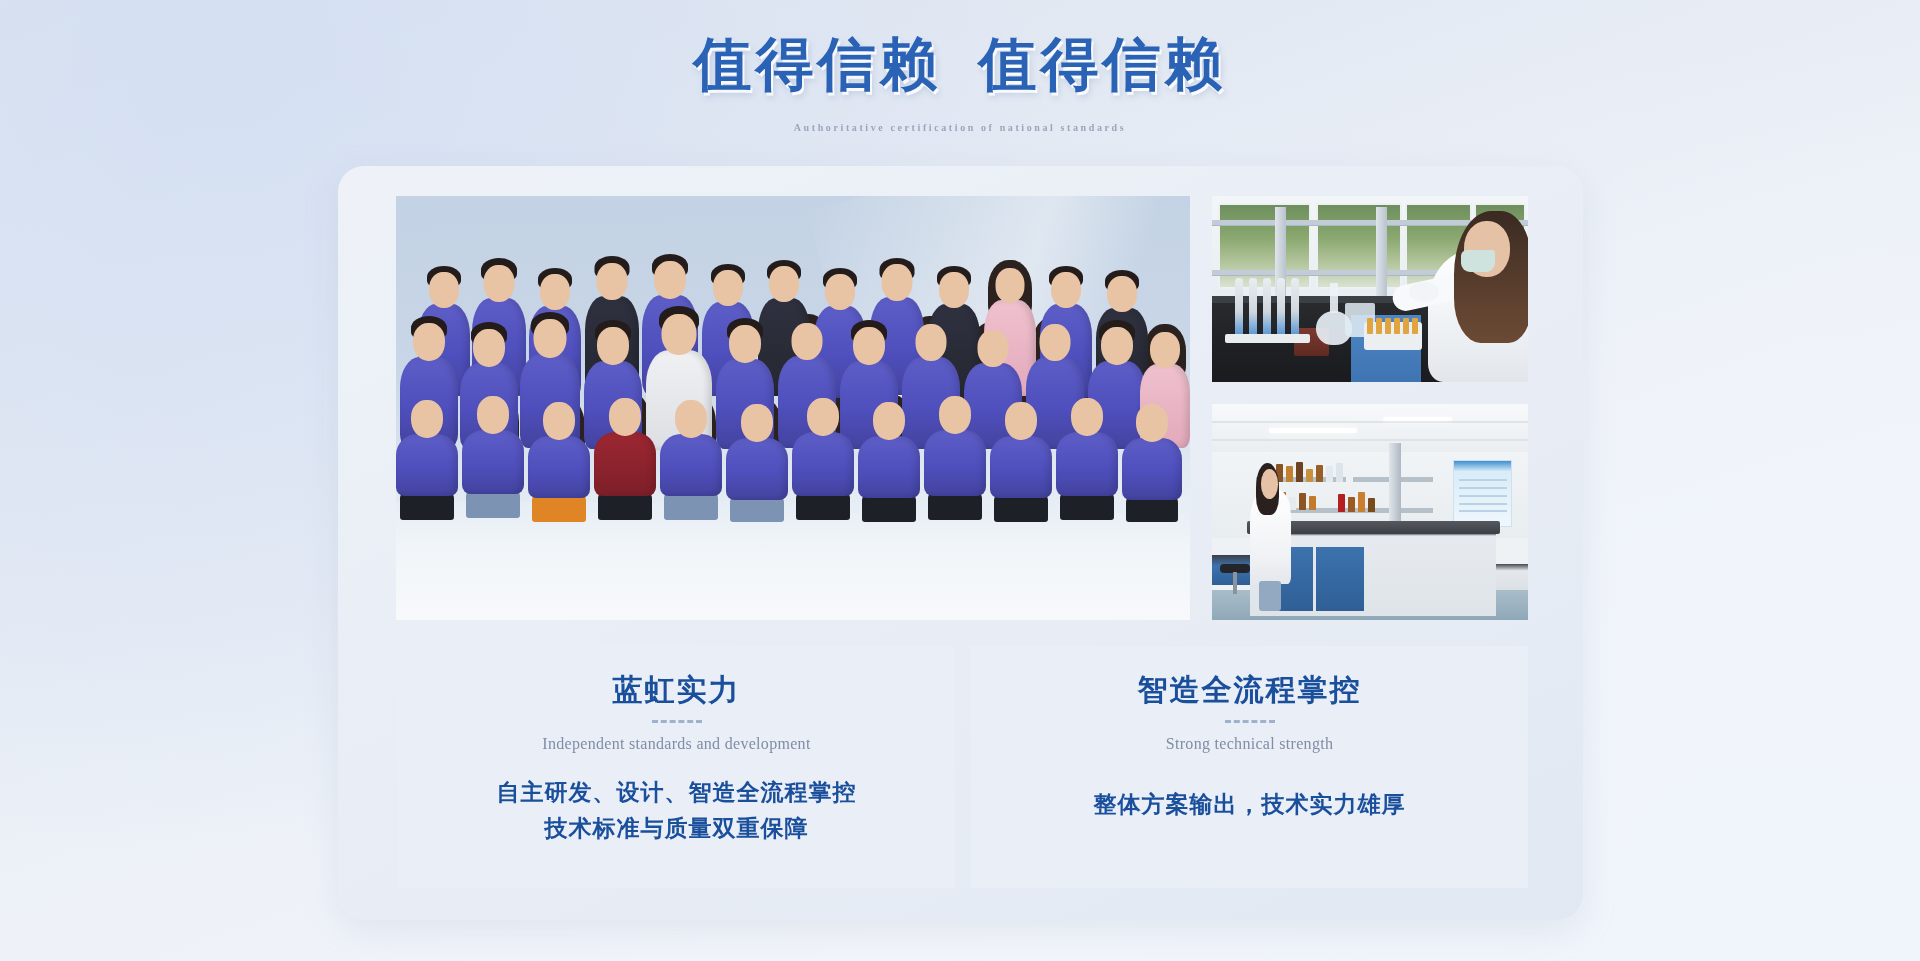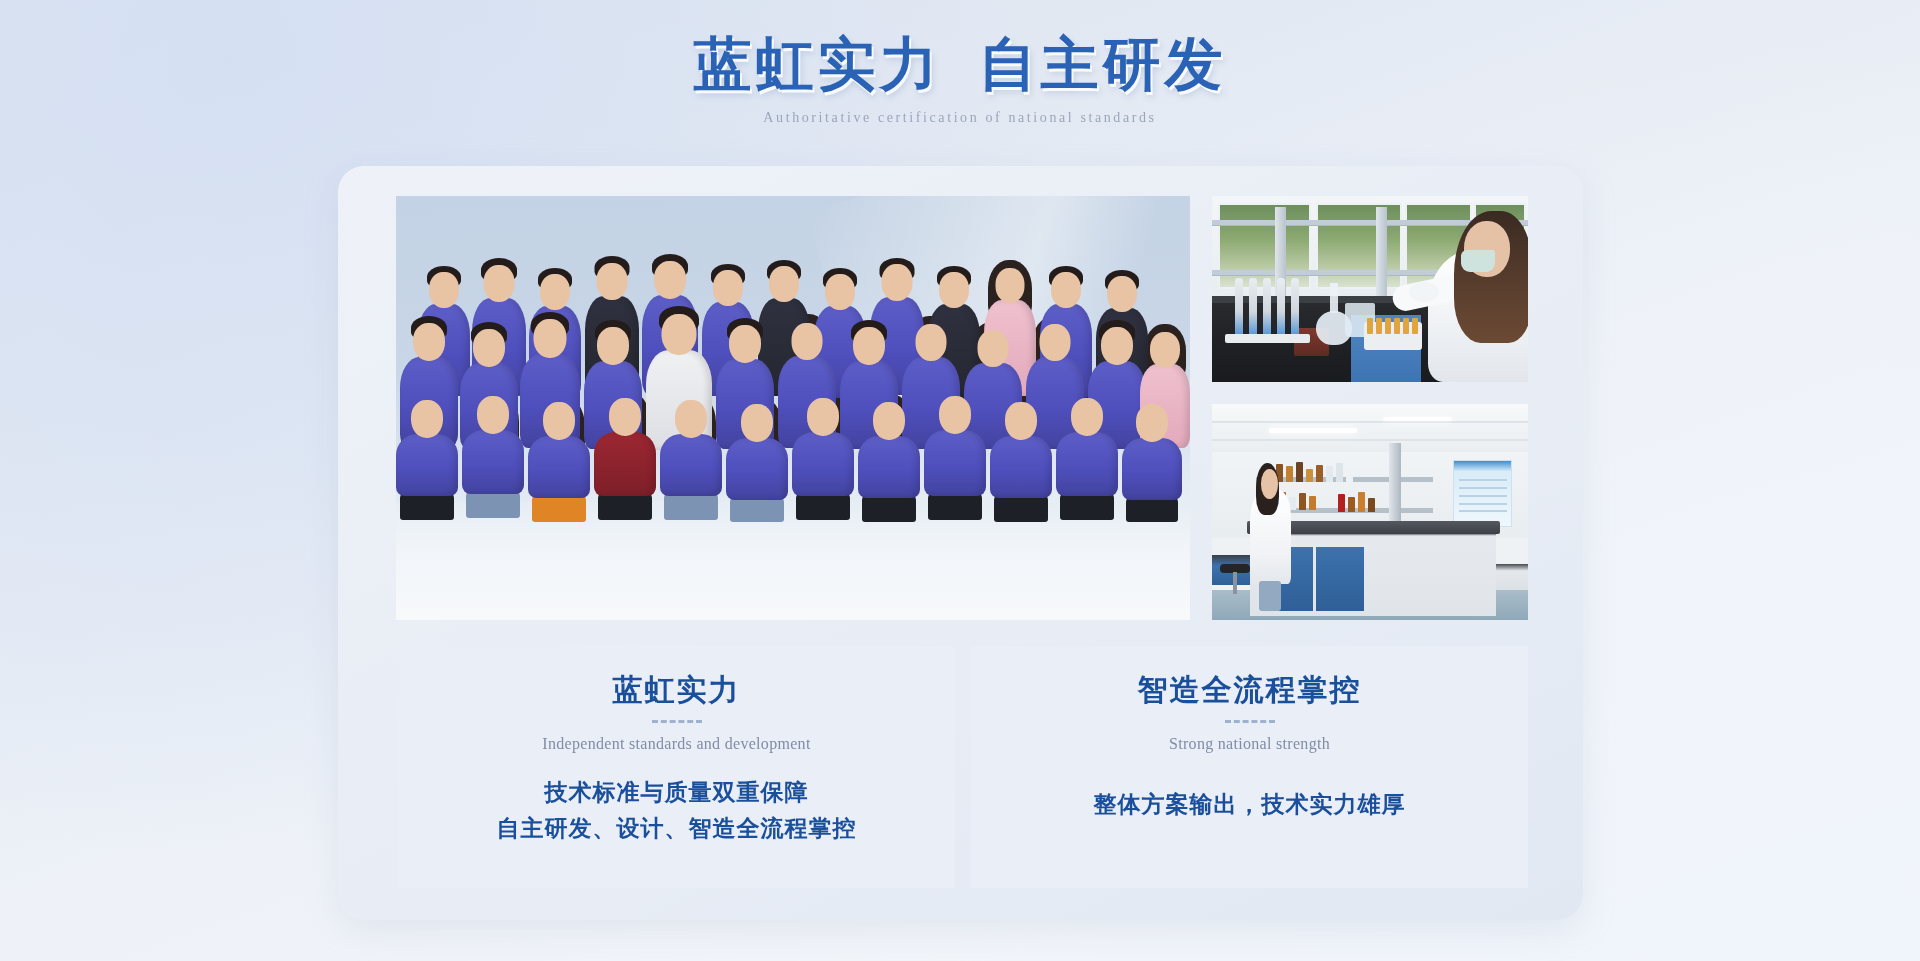--- a/index.html
+++ b/index.html
@@ -35,25 +35,25 @@
     font-weight: bold;
     font-size: 58px;
     line-height: 74px;
     letter-spacing: 4px;
     color: #2a62b5;
     text-shadow: 2px 3px 0 rgba(255,255,255,0.85), 3px 5px 6px rgba(120,145,185,0.30);
     margin: 0;
     white-space: pre;
   }
   .header-sub {
-    margin-top: 8px;
-    font-size: 14px;
+    margin-top: 20px;
+    font-size: 10px;
     letter-spacing: 2.6px;
     color: #9aa6bb;
-    font-weight: 400;
+    font-weight: 700;
     font-family: "Liberation Serif", "DejaVu Serif", serif;
   }
 
   
   .panel {
     position: absolute;
     left: 338px;
     top: 166px;
     width: 1245px;
     height: 754px;
@@ -296,21 +296,21 @@
     letter-spacing: 1px;
   }
   .card-body-line { display: block; }
 </style>
 </head>
 <body>
 
 <div class="page">
 
   <div class="header">
-    <div class="header-title">蓝虹实力  自主研发</div>
+    <div class="header-title">值得信赖  值得信赖</div>
     <div class="header-sub">Authoritative certification of national standards</div>
   </div>
 
   <div class="panel">
 
     <div class="gallery">
 
       <div class="photo photo-main">
         <div class="grp-bg"></div>
         <div class="grp-sheen"></div>
@@ -642,29 +642,29 @@
       </div>
     </div>
 
     <div class="cards">
 
       <div class="card">
         <div class="card-title">蓝虹实力</div>
         <div class="card-dash"></div>
         <div class="card-en">Independent standards and development</div>
         <div class="card-body">
+          <span class="card-body-line">自主研发、设计、智造全流程掌控</span>
           <span class="card-body-line">技术标准与质量双重保障</span>
-          <span class="card-body-line">自主研发、设计、智造全流程掌控</span>
         </div>
       </div>
 
       <div class="card">
         <div class="card-title">智造全流程掌控</div>
         <div class="card-dash"></div>
-        <div class="card-en">Strong national strength</div>
+        <div class="card-en">Strong technical strength</div>
         <div class="card-body" style="margin-top:34px;">
           <span class="card-body-line">整体方案输出，技术实力雄厚</span>
         </div>
       </div>
 
     </div>
 
   </div>
 </div>
 

